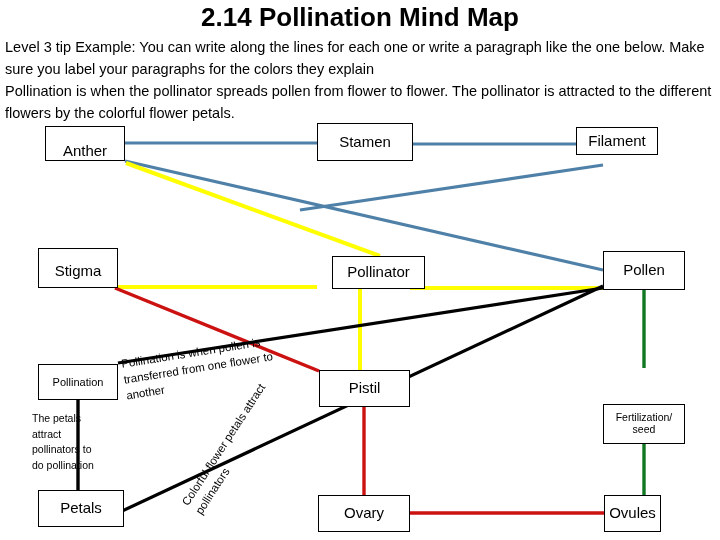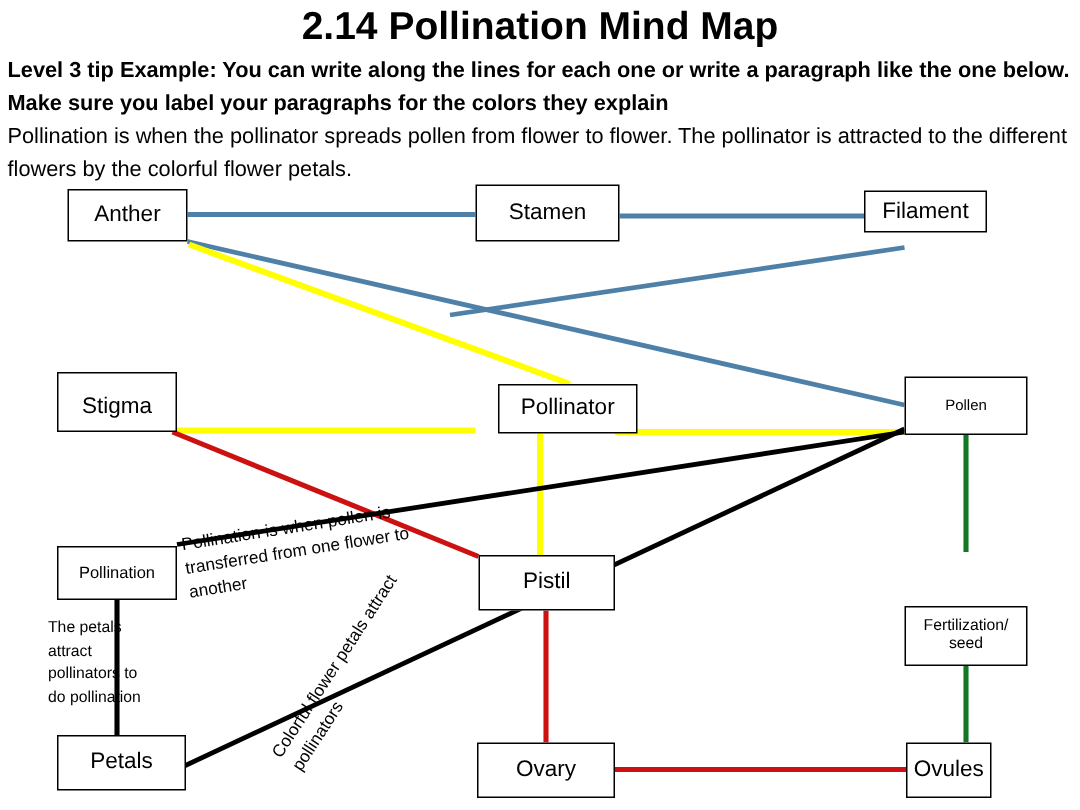--- a/index.html
+++ b/index.html
@@ -19,45 +19,45 @@
     font-size:26px;
     font-weight:700;
     color:#000;
     letter-spacing:0px;
     white-space:nowrap;
   }
   .intro{
     position:absolute;left:5px;top:36px;width:712px;
     font-size:14.5px;line-height:22px;color:#000;
   }
-  .intro .b{font-weight:bold;}
+  .intro .b{font-weight:normal;}
   .intro .n{font-weight:normal;}
 
   
   #links{position:absolute;left:0;top:0;width:720px;height:540px;}
 
   
   .node{
     position:absolute;
     box-sizing:border-box;
     border:1.3px solid #000;
     background:#ffffff;
     display:flex;align-items:center;justify-content:center;
     text-align:center;
     color:#000;
     z-index:5;
   }
   .node span{display:block;line-height:1.12;}
 
-  .n-anther      {left:45px; top:126px; width:80px;  height:35px; font-size:15px;}
+  .n-anther      {left:45px; top:126px; width:80px;  height:35px; font-size:15px;align-items:flex-end;}
   .n-stamen      {left:317px;top:123px; width:96px;  height:38px; font-size:15px;}
   .n-filament    {left:576px;top:127px; width:82px;  height:28px; font-size:15px;}
   .n-stigma      {left:38px; top:248px; width:80px;  height:40px; font-size:15px;}
   .n-pollinator  {left:317px;top:256px; width:93px;  height:33px; font-size:15px;margin-left:15px;}
-  .n-pollen      {left:603px;top:251px; width:82px;  height:39px; font-size:10px;}
+  .n-pollen      {left:603px;top:251px; width:82px;  height:39px; font-size:15px;}
   .n-pollination {left:38px; top:364px; width:80px;  height:36px; font-size:11px;}
   .n-pistil      {left:319px;top:370px; width:91px;  height:37px; font-size:15px;}
   .n-fert        {left:603px;top:368px; width:82px;  height:40px; font-size:10.5px;margin-top:36px;}
   .n-petals      {left:38px; top:490px; width:86px;  height:37px; font-size:15px;}
   .n-ovary       {left:318px;top:495px; width:92px;  height:37px; font-size:15px;}
   .n-ovules      {left:604px;top:495px; width:57px;  height:37px; font-size:15px;}
 
   
   .note{
     position:absolute;color:#000;z-index:6;white-space:pre-line;

